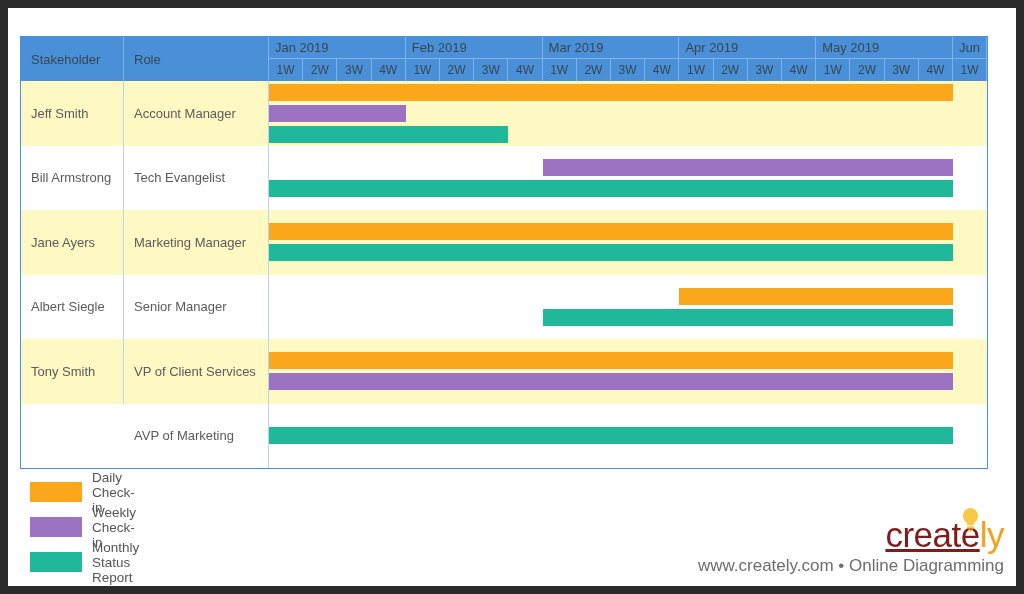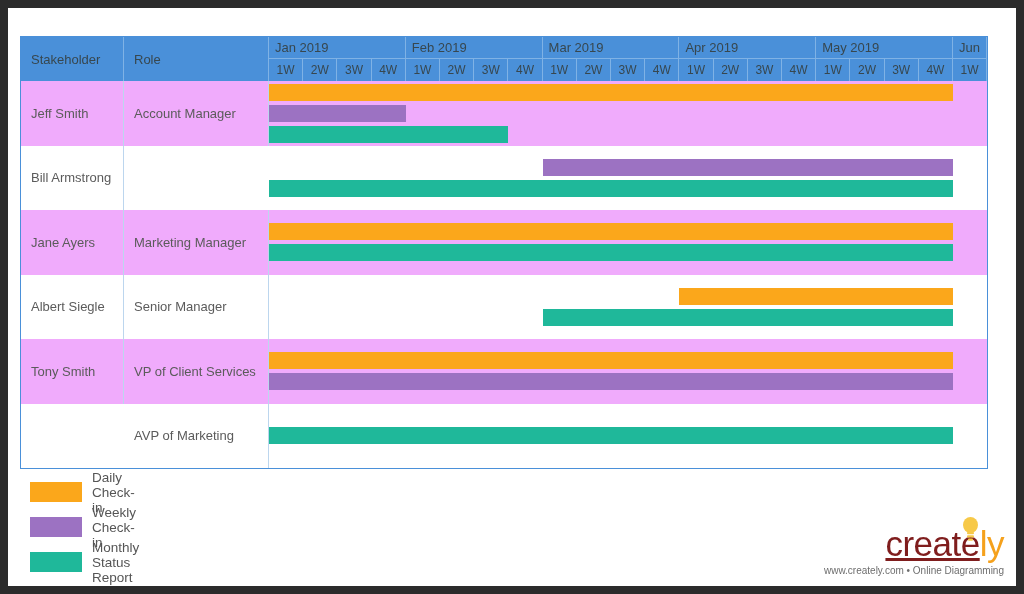--- a/index.html
+++ b/index.html
@@ -66,21 +66,21 @@
     color: #37474f; font-size: 12px;
     display: flex; align-items: center; justify-content: center;
     border-right: 1px solid #7fb2e5;
   }
 
   
   .row {
     position: absolute; left: 0;
     width: 100%;
   }
-  .row.alt { background: #f0abfc; }
+  .row.alt { background: #fef9c3; }
   .row .name, .row .role {
     position: absolute; top: 0; height: 100%;
     display: flex; align-items: center;
     color: #5b5b5b; font-size: 13px;
     border-right: 1px solid #bcd6ee;
   }
   .row .name { left: 0;   width: 103px; padding-left: 10px; }
   .row .role { left: 103px; width: 145px; padding-left: 10px; }
 
   .lanes { position: absolute; left: 248px; top: 0; right: 0; height: 100%; }
@@ -96,21 +96,21 @@
     font-size: 13.5px; color: #555555;
   }
 
   
   #brand { position: absolute; right: 12px; bottom: 10px; text-align: right; }
   .logo-wrap { position: relative; display: inline-block; height: 40px; }
   .logo-text { font-size: 35px; letter-spacing: -0.5px; line-height: 40px; }
   .logo-c { color: #7f1d1d; text-decoration: underline; }
   .logo-ly { color: #f5a11c; }
   .bulb { position: absolute; right: 25px; top: -8px; width: 17px; height: 26px; }
-  .brand-url { font-size: 10px; color: #6d6d6d; margin-top: 1px; }
+  .brand-url { font-size: 17px; color: #6d6d6d; margin-top: 1px; }
 </style>
 </head>
 <body>
 
 <div id="page">
 
   <div id="gantt">
 
     <div class="hdr">
       <div class="hdr-left">
@@ -155,20 +155,21 @@
           <div class="name">Jeff Smith</div>
           <div class="role">Account Manager</div>
           <div class="lanes">
             <div class="bar" title="Daily Check-in" style="left: 0px; width: 684px; top: 2.75px; background: rgb(251, 167, 27);"></div>
             <div class="bar" title="Weekly Check-in" style="left: 0px; width: 136.8px; top: 23.75px; background: rgb(156, 114, 194);"></div>
             <div class="bar" title="Monthly Status Report" style="left: 0px; width: 239.4px; top: 44.75px; background: rgb(31, 184, 154);"></div>
           </div>
         </div>
         <div class="row" style="top: 108.5px; height: 64.5px;">
           <div class="name">Bill Armstrong</div>
+          <div class="role">Tech Evangelist</div>
           <div class="lanes">
             <div class="bar" title="Weekly Check-in" style="left: 273.6px; width: 410.4px; top: 13.25px; background: rgb(156, 114, 194);"></div>
             <div class="bar" title="Monthly Status Report" style="left: 0px; width: 684px; top: 34.25px; background: rgb(31, 184, 154);"></div>
           </div>
         </div>
         <div class="row alt" style="top: 173px; height: 64.5px;">
           <div class="name">Jane Ayers</div>
           <div class="role">Marketing Manager</div>
           <div class="lanes">
             <div class="bar" title="Daily Check-in" style="left: 0px; width: 684px; top: 13.25px; background: rgb(251, 167, 27);"></div>

